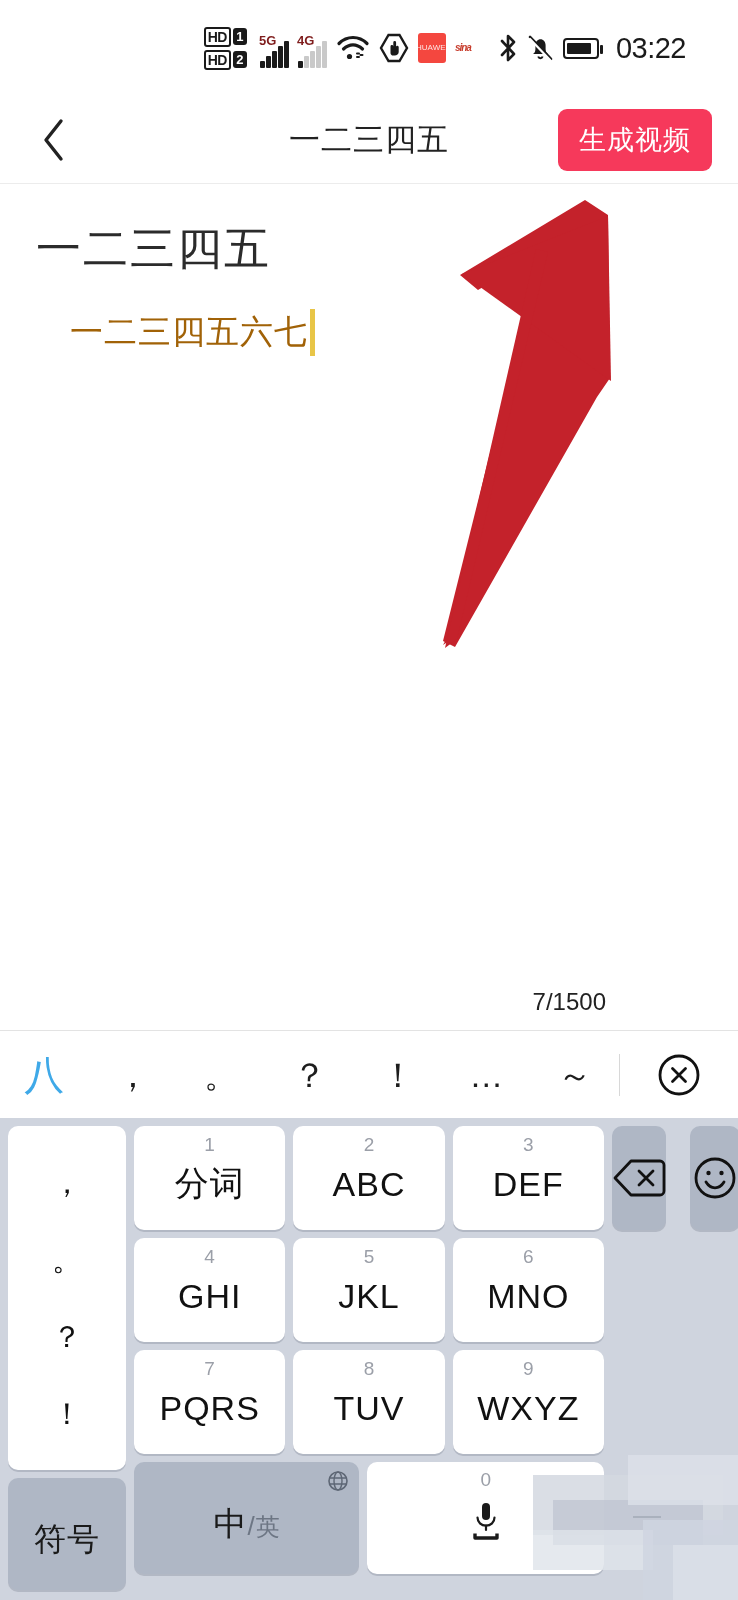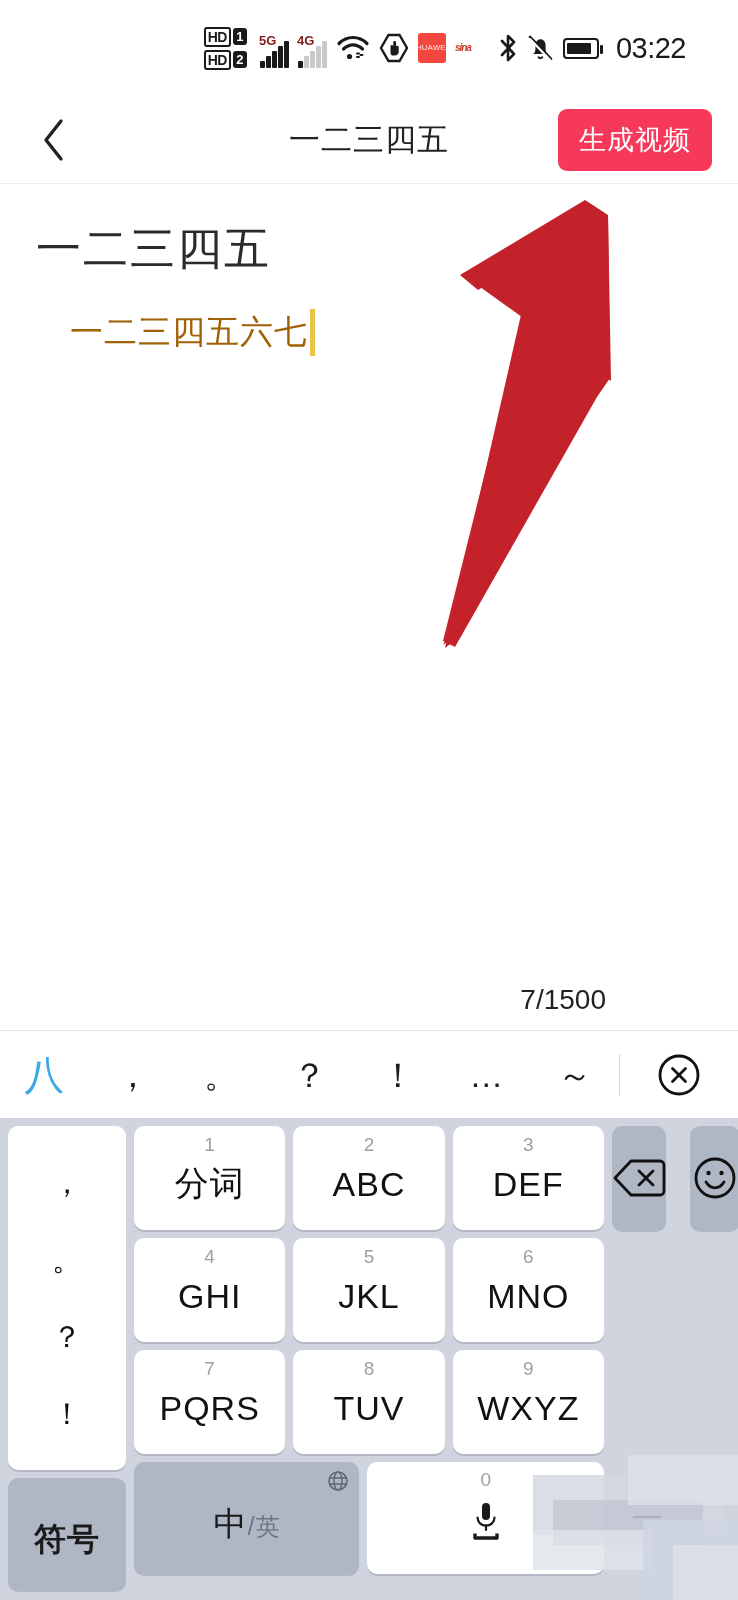--- a/index.html
+++ b/index.html
@@ -88,21 +88,21 @@
     font-size: 45px; color: #2b2b2b; letter-spacing: 2px; white-space: nowrap;
   }
   .doc-body {
     position:absolute; left: 36px; top: 125px;
     font-size: 33px; color: #a16207; letter-spacing: 1px;
     display:flex; align-items:center; white-space: nowrap; margin-left: 34px;
   }
   .caret { display:inline-block; width:5px; height:47px; background:#E8C547; margin-left:2px; }
   .counter {
     position:absolute; right: 30px; bottom: 14px;
-    font-size: 28px; color: #222;
+    font-size: 24px; color: #222;
   }
 
   
   .arrow-anno { position:absolute; left:0; top:0; width:738px; height:1030px; pointer-events:none; }
 
   
   .suggestbar {
     position:absolute; top:1030px; left:0; width:738px; height:88px;
     background:#fff; border-top:1px solid #e3e3e3;
     display:flex; align-items:center;
@@ -148,21 +148,21 @@
 
   .rkey {
     background:#AFB7C5; border-radius:10px; display:flex;
     align-items:center; justify-content:center; height:104px;
     box-shadow: 0 2px 0 rgba(150,156,170,.5);
   }
   .rkey.tall { height: 216px; flex-direction:column; }
   .rkey .lbl { font-size: 32px; color:#1a1a1a; }
 
   .krow.bottom { height: 112px; }
-  .key.sym .lbl, .key.lang .lbl { font-size: 32px; font-weight: bold; }
+  .key.sym .lbl, .key.lang .lbl { font-size: 32px; }
   .lang-inner { display:flex; align-items:baseline; margin-top:12px; }
   .lang-cn { font-size: 33px; color:#1a1a1a; }
   .lang-sep { font-size: 26px; color:#6d7684; margin:0 1px; }
   .lang-en { font-size: 24px; color:#6d7684; }
   .globe { position:absolute; top:8px; right:10px; }
   .space-key { flex: 1.05; background:#fff; border-radius:10px; position:relative;
     display:flex; flex-direction:column; align-items:center; justify-content:center;
     box-shadow: 0 2px 0 rgba(150,156,170,.5); }
   .space-key .num { position:absolute; top:7px; left:50%; transform:translateX(-50%);
     font-size:19px; color:#9b9fa8; }

